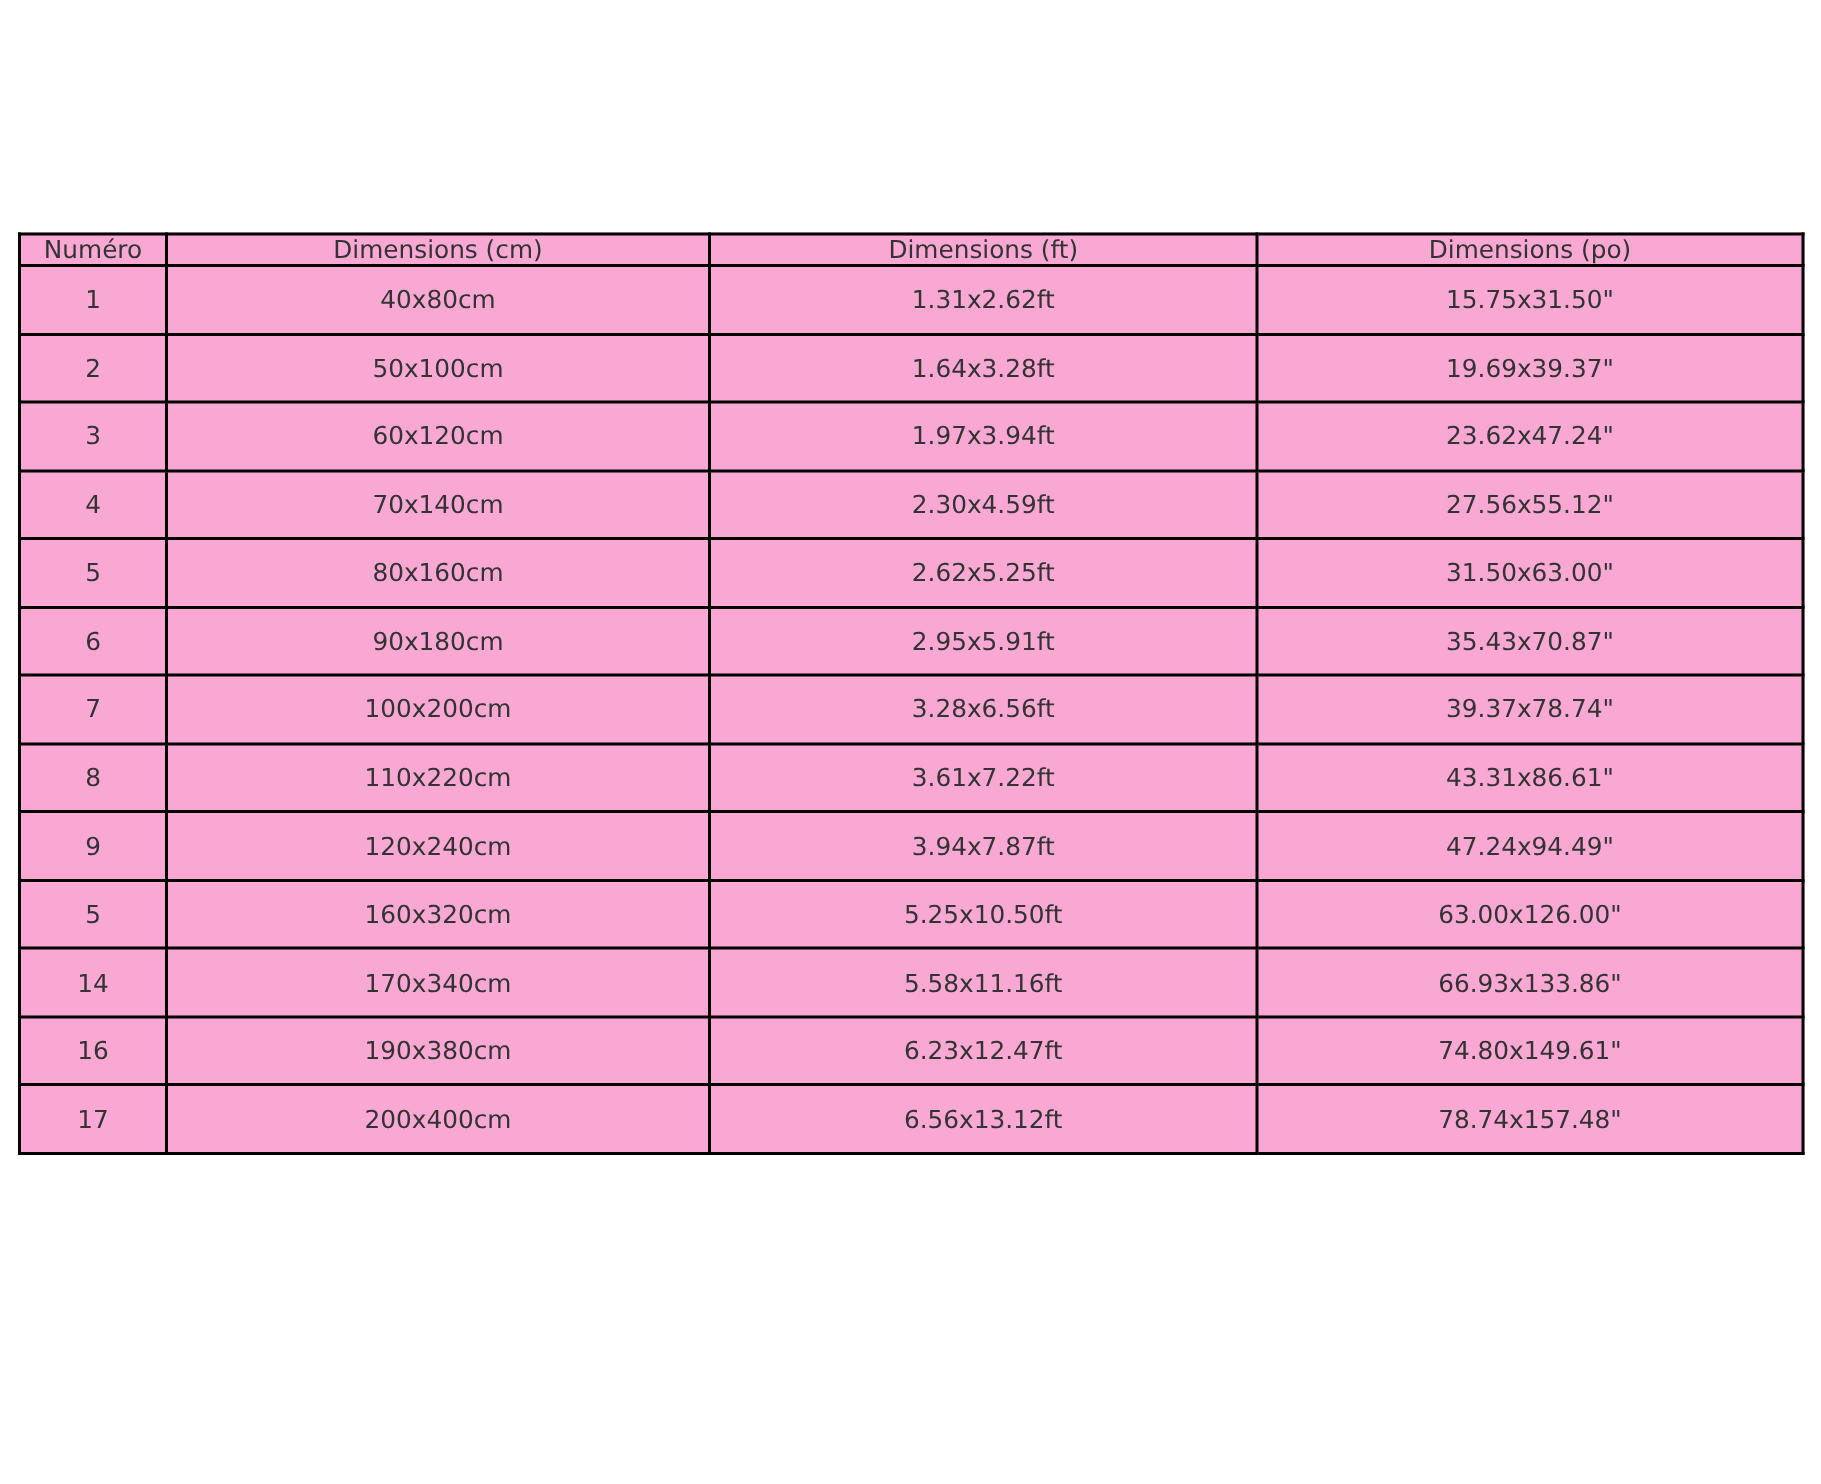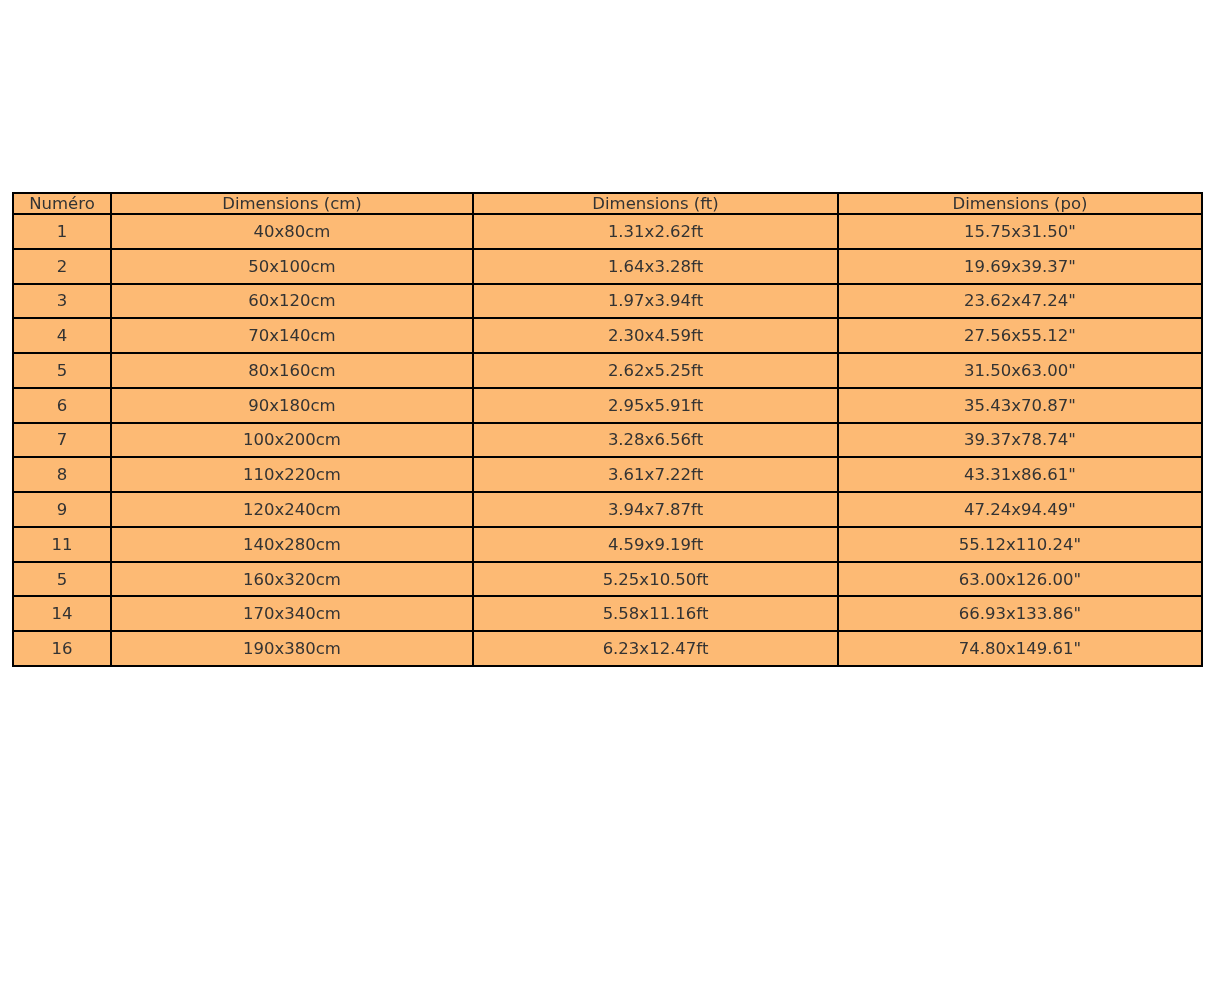--- a/index.html
+++ b/index.html
@@ -14,23 +14,22 @@
     position: absolute;
     left: 12px;
     top: 155px;
     width: 1190px;
     height: 677px;
   }
   table.size-table {
     border-collapse: collapse;
     table-layout: fixed;
     width: 1189px;
-    height: 475px;
-    background: #fdba74;
-    margin-top: 37px;
+    height: 615px;
+    background: #f9a8d4;
   }
   table.size-table th,
   table.size-table td {
     border: 2px solid #000000;
     font-family: "DejaVu Sans", "Liberation Sans", sans-serif;
     font-size: 16.5px;
     font-weight: 400;
     color: #333333;
     text-align: center;
     vertical-align: middle;
@@ -111,38 +110,38 @@
           <td>3.61x7.22ft</td>
           <td>43.31x86.61"</td>
         </tr>
         <tr>
           <td>9</td>
           <td>120x240cm</td>
           <td>3.94x7.87ft</td>
           <td>47.24x94.49"</td>
         </tr>
         <tr>
-          <td>11</td>
-          <td>140x280cm</td>
-          <td>4.59x9.19ft</td>
-          <td>55.12x110.24"</td>
-        </tr>
-        <tr>
           <td>5</td>
           <td>160x320cm</td>
           <td>5.25x10.50ft</td>
           <td>63.00x126.00"</td>
         </tr>
         <tr>
           <td>14</td>
           <td>170x340cm</td>
           <td>5.58x11.16ft</td>
           <td>66.93x133.86"</td>
         </tr>
         <tr>
           <td>16</td>
           <td>190x380cm</td>
           <td>6.23x12.47ft</td>
           <td>74.80x149.61"</td>
         </tr>
+        <tr>
+          <td>17</td>
+          <td>200x400cm</td>
+          <td>6.56x13.12ft</td>
+          <td>78.74x157.48"</td>
+        </tr>
       </tbody>
   </table>
 </div>
 
 </body></html>

